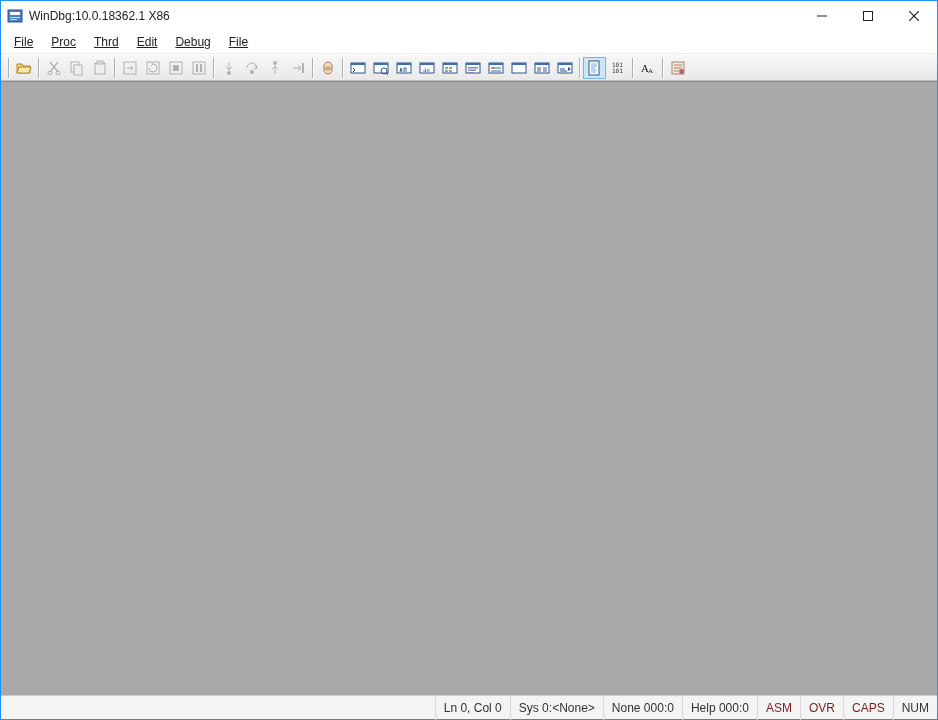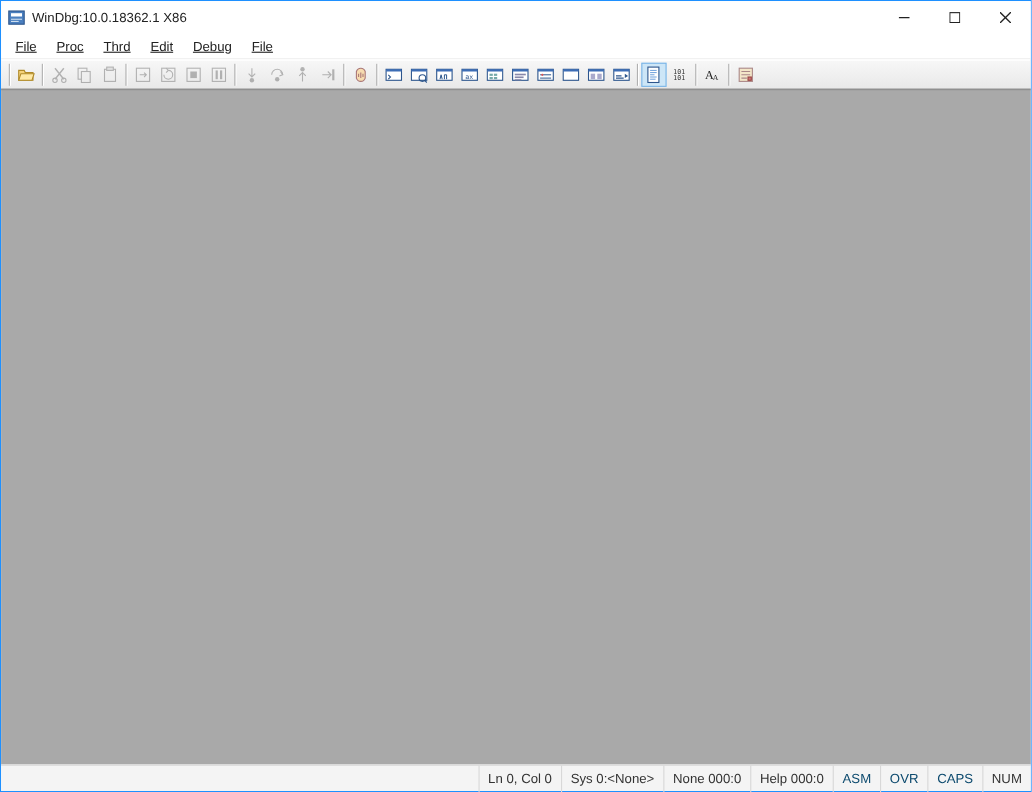--- a/index.html
+++ b/index.html
@@ -109,21 +109,21 @@
   color: #333;
 }
 .status-spacer { flex: 1; }
 .status-cell {
   display: flex;
   align-items: center;
   padding: 12px 8px;
   border-left: 1px solid #d8d8d8;
   white-space: nowrap;
 }
-.status-cell.dim { color: #0c4a6e; }
+.status-cell.dim { color: #7f1d1d; }
 </style>
 </head>
 <body>
 
 <div class="window">
 
   <div class="titlebar">
     <span class="app-icon">
       <svg viewBox="0 0 16 16">
           <rect x="1" y="2" width="14" height="12" fill="#4a7fbf" stroke="#2c558c"></rect>

